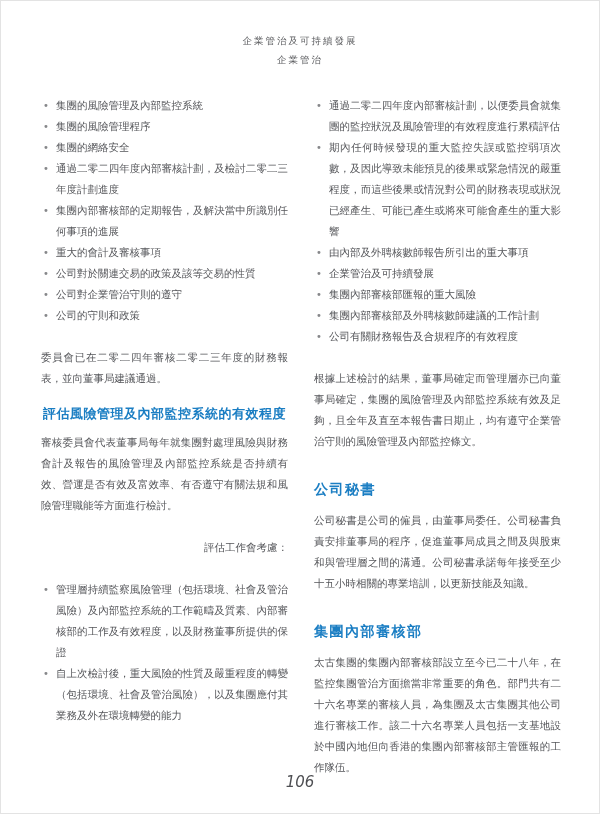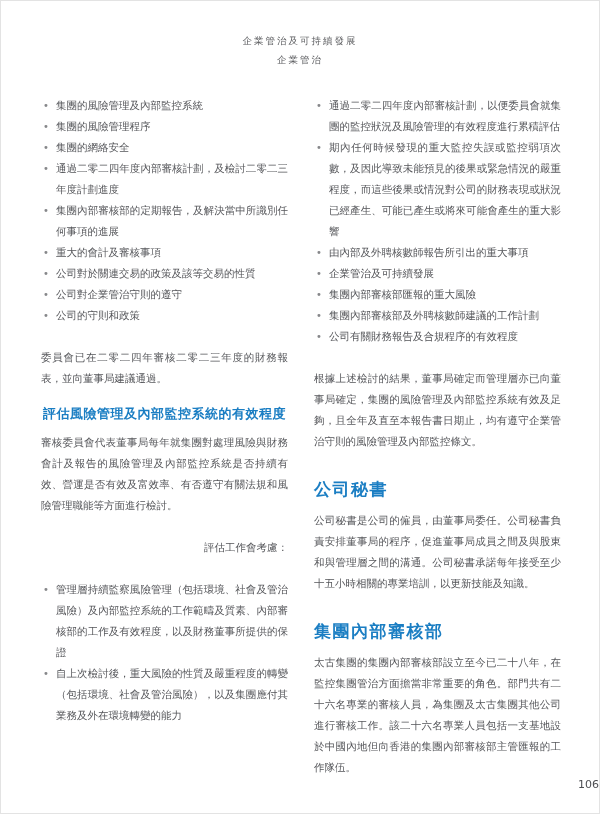--- a/index.html
+++ b/index.html
@@ -53,36 +53,37 @@
     font-size: 13px;
     font-weight: bold;
     color: var(--accent);
     letter-spacing: 0.5px;
     text-align: center;
     line-height: 18px;
   }
   .big-heading {
     margin-top: 26px;
     margin-bottom: 10px;
-    font-size: 17px;
+    font-size: 14px;
     font-weight: bold;
     color: var(--accent);
     letter-spacing: 1.5px;
     text-align: left;
     line-height: 22px;
   }
   .list-intro { margin-top: 21px; margin-bottom: 21px; text-align: right; }
   .page-footer {
     position: absolute;
     left: 0;
     right: 0;
     bottom: 22px;
-    text-align: right;
-    font-size: 11px;
+    text-align: center;
+    font-size: 15px;
     color: #4d4e52;
+    font-style: italic;
   }
 </style>
 </head>
 <body>
 
 <div class="page">
 
   <div class="page-header">
     <div>企業管治及可持續發展</div>
     <div>企業管治</div>

